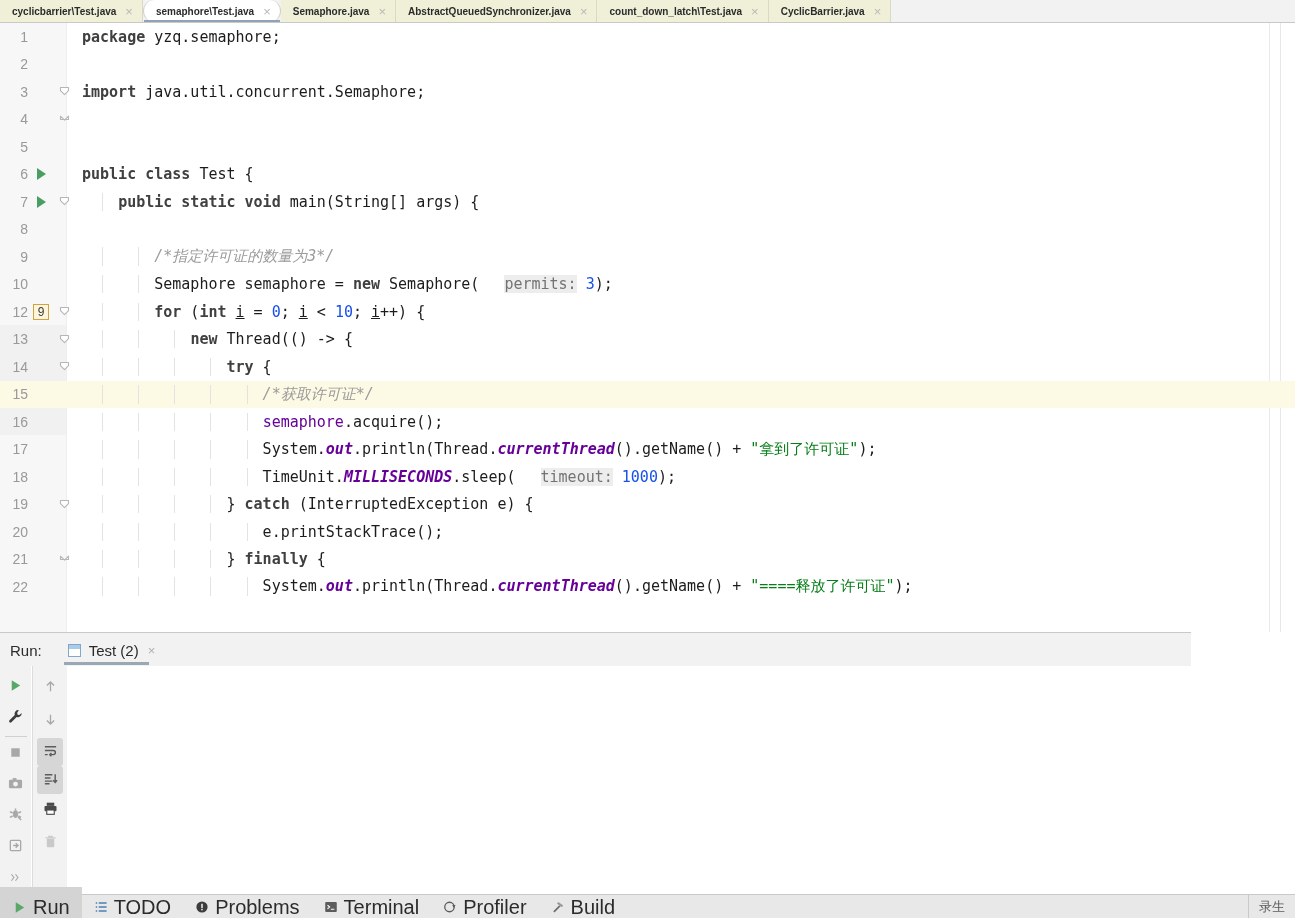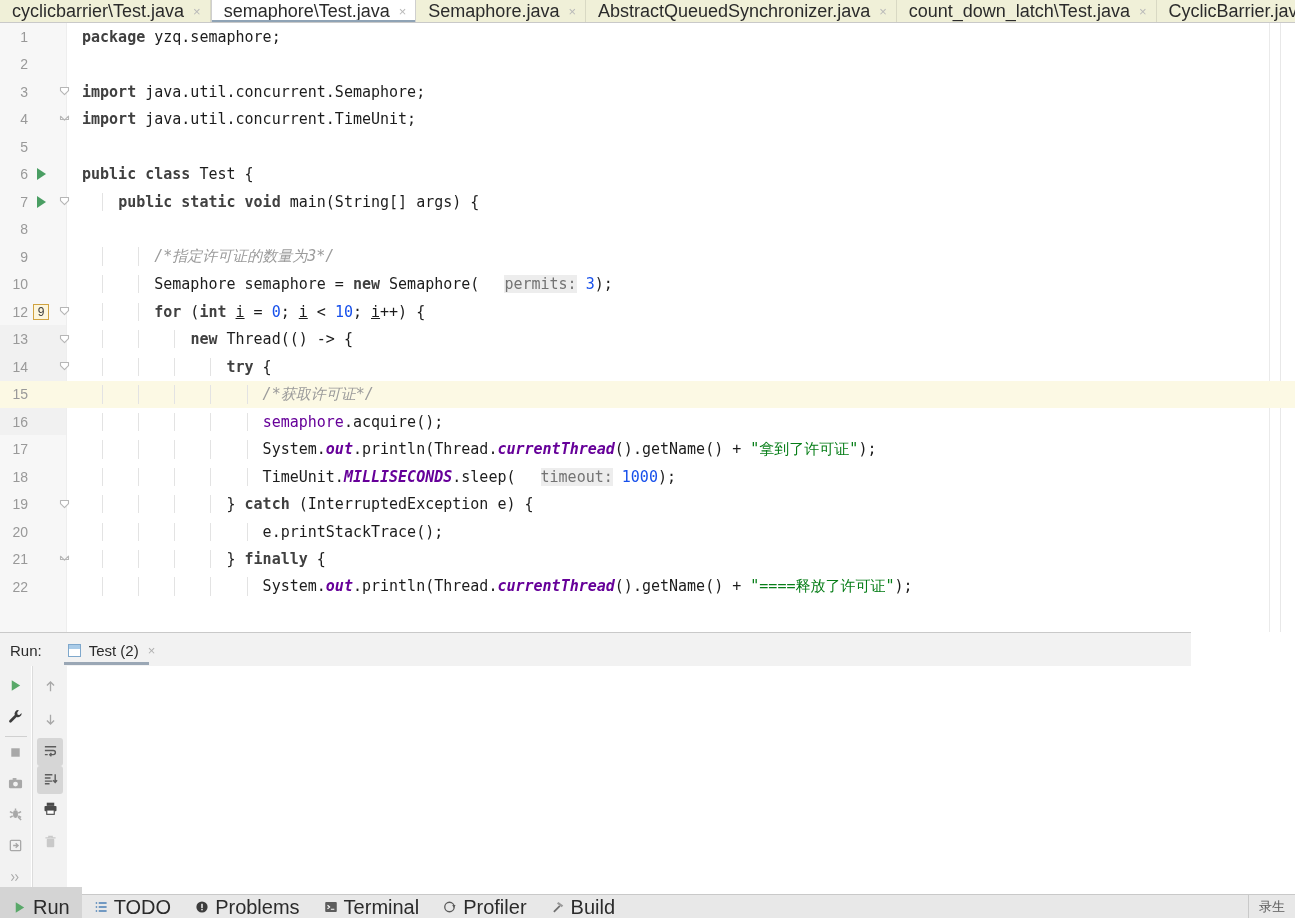--- a/index.html
+++ b/index.html
@@ -27,26 +27,27 @@
     border-right: 1px solid #d9d9c4;
     white-space: nowrap;
     position: relative;
     height: 22px;
     box-sizing: border-box;
   }
   .tab.active {
     background: #ffffff;
     border-right: 1px solid #cfcfcf;
     border-left: 1px solid #cfcfcf;
+    border-radius: 11px;
   }
   .tab.active::after {
     content: ""; position: absolute; left: 0; right: 0; bottom: 0;
     height: 2px; background: #8fa3b5;
   }
-  .tab .tlabel { font-size: 18px; }
+  .tab .tlabel { font-size: 10px; font-weight: bold; }
   .tab .tclose {
     margin-left: 9px; font-size: 13px; color: #b8b8b8; line-height: 1;
   }
   #tabfill { flex: 1; background: #f2f2f2; }
 
   
   #editor {
     position: absolute; left: 0; top: 23px; width: 1295px; height: 609px;
     background: #ffffff; overflow: hidden;
   }
@@ -243,21 +244,21 @@
     <div id="editright2"></div>
     <div id="editright"></div>
     <div id="editor-rows">
         <div class="erow"><div class="gutter-num">1</div><div class="gutter-mark"></div><div class="gutter-fold"></div><div class="code"><span class="kw">package</span><span class="pln"> yzq.semaphore;</span></div></div>
         <div class="erow"><div class="gutter-num">2</div><div class="gutter-mark"></div><div class="gutter-fold"></div><div class="code"></div></div>
         <div class="erow"><div class="gutter-num">3</div><div class="gutter-mark"></div><div class="gutter-fold"><svg width="11" height="11" viewBox="0 0 11 11">
               <path d="M1.5 1.5h8v3.2L5.5 8.6 1.5 4.7z" fill="#ffffff" stroke="#b6b6b6" stroke-width="1.1" stroke-linejoin="round"></path>
             </svg></div><div class="code"><span class="kw">import</span><span class="pln"> java.util.concurrent.Semaphore;</span></div></div>
         <div class="erow"><div class="gutter-num">4</div><div class="gutter-mark"></div><div class="gutter-fold"><svg width="11" height="11" viewBox="0 0 11 11">
               <path d="M1.5 2.2 5.5 6.1 9.5 2.2v3.3h-8z" fill="#ffffff" stroke="#b6b6b6" stroke-width="1.1" stroke-linejoin="round"></path>
-            </svg></div><div class="code"><span class="kw">import</span><span class="pln"> java.util.concurrent.TimeUnit;</span></div></div>
+            </svg></div></div>
         <div class="erow"><div class="gutter-num">5</div><div class="gutter-mark"></div><div class="gutter-fold"></div><div class="code"></div></div>
         <div class="erow"><div class="gutter-num">6</div><div class="gutter-mark"><div class="runtri"></div></div><div class="gutter-fold"></div><div class="code"><span class="kw">public class</span><span class="pln"> Test {</span></div></div>
         <div class="erow"><div class="gutter-num">7</div><div class="gutter-mark"><div class="runtri"></div></div><div class="gutter-fold"><svg width="11" height="11" viewBox="0 0 11 11">
               <path d="M1.5 1.5h8v3.2L5.5 8.6 1.5 4.7z" fill="#ffffff" stroke="#b6b6b6" stroke-width="1.1" stroke-linejoin="round"></path>
             </svg></div><div class="code"><div class="iguide" style="left: 28.12px;"></div><span class="pln">    </span><span class="kw">public static void</span><span class="pln"> main(String[] args) {</span></div></div>
         <div class="erow"><div class="gutter-num">8</div><div class="gutter-mark"></div><div class="gutter-fold"></div><div class="code"><div class="iguide" style="left: 28.12px;"></div></div></div>
         <div class="erow"><div class="gutter-num">9</div><div class="gutter-mark"></div><div class="gutter-fold"></div><div class="code"><div class="iguide" style="left: 28.12px;"></div><div class="iguide" style="left: 64.24px;"></div><span class="cmt">        /*指定许可证的数量为3*/</span></div></div>
         <div class="erow"><div class="gutter-num">10</div><div class="gutter-mark"></div><div class="gutter-fold"></div><div class="code"><div class="iguide" style="left: 28.12px;"></div><div class="iguide" style="left: 64.24px;"></div><span class="pln">        Semaphore semaphore = </span><span class="kw">new</span><span class="pln"> Semaphore( </span><span class="hint">permits:</span><span class="pln"> </span><span class="num">3</span><span class="pln">);</span></div></div>
         <div class="erow"><div class="gutter-num">12</div><div class="gutter-mark"><div class="badge9">9</div></div><div class="gutter-fold"><svg width="11" height="11" viewBox="0 0 11 11">
               <path d="M1.5 1.5h8v3.2L5.5 8.6 1.5 4.7z" fill="#ffffff" stroke="#b6b6b6" stroke-width="1.1" stroke-linejoin="round"></path>

